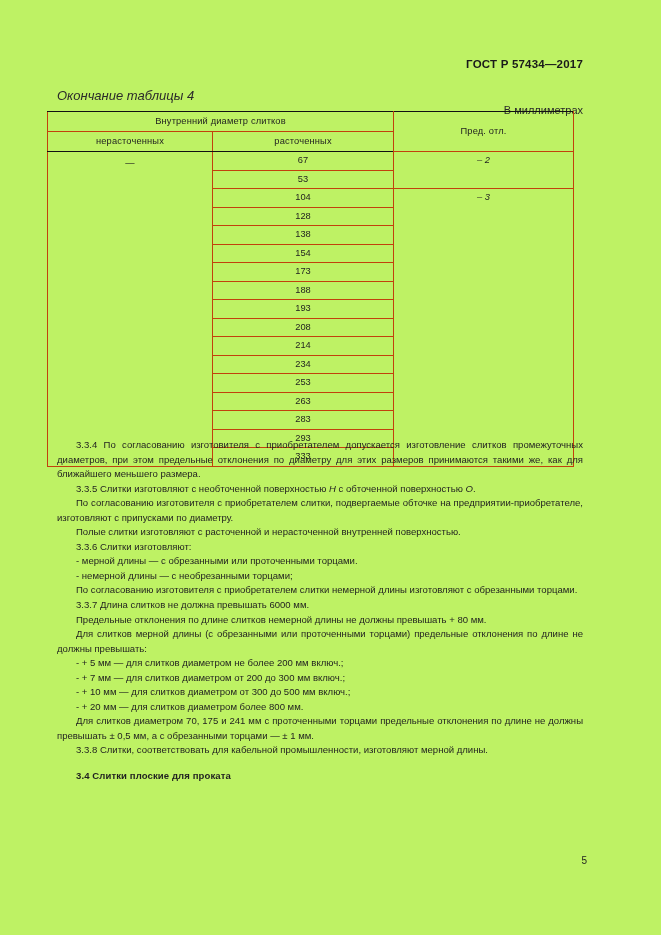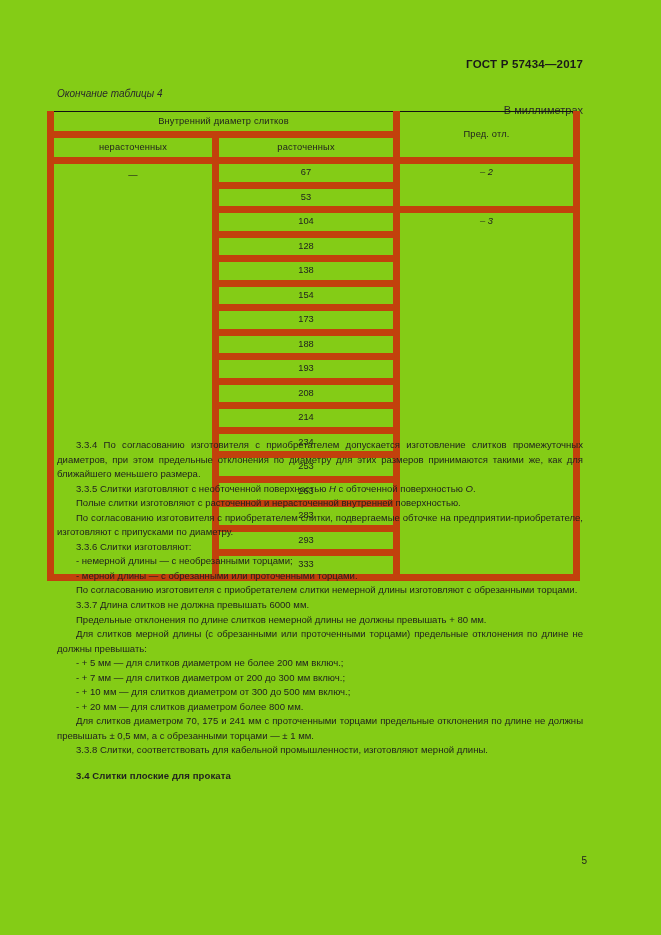--- a/index.html
+++ b/index.html
@@ -14,41 +14,41 @@
     font-family: "Liberation Sans", sans-serif;
     color: #1a1a1a;
     overflow: hidden;
   }
 
   .page {
     position: absolute;
     left: 0; top: 0;
     width: 661px;
     height: 935px;
-    background: #84cc16;
+    background: #bef264;
   }
 
   
   .doc-header {
     position: absolute;
     left: 57px;
     top: 58px;
     width: 526px;
     text-align: right;
     font-size: 11.5px;
     font-weight: bold;
     letter-spacing: 0.2px;
     color: #1a1a1a;
   }
 
   .table-caption {
     position: absolute;
     left: 57px;
     top: 88px;
-    font-size: 10px;
+    font-size: 13px;
     font-style: italic;
     color: #2a2a2a;
   }
   .units-note {
     position: absolute;
     right: 78px;
     top: 104px;
     font-size: 11px;
     color: #2a2a2a;
   }
@@ -59,21 +59,21 @@
     left: 47px;
     top: 111px;
     width: 526px;
   }
   table.gost {
     border-collapse: collapse;
     width: 526px;
     table-layout: fixed;
   }
   table.gost td, table.gost th {
-    border: 7px solid #c2410c;
+    border: 1px solid #c2410c;
     font-weight: normal;
     text-align: center;
     vertical-align: middle;
     font-size: 9.3px;
     color: #1f1f1f;
     padding: 0;
     height: 17.5px;
     line-height: 17.5px;
   }
   table.gost thead th {
@@ -206,25 +206,25 @@
           <tr>
             <td>333</td>
           </tr>
         </tbody>
     </table>
   </div>
 
   <div class="body-text">
     <p>3.3.4 По согласованию изготовителя с приобретателем допускается изготовление слитков промежуточных диаметров, при этом предельные отклонения по диаметру для этих размеров принимаются такими же, как для ближайшего меньшего размера.</p>
     <p><span>3.3.5 Слитки изготовляют с необточенной поверхностью <i class="ital">Н</i> с обточенной поверхностью <i class="ital">О</i>.</span></p>
+    <p>По согласованию изготовителя с приобретателем слитки, подвергаемые обточке на предприятии-приобретателе, изготовляют с припусками по диаметру.</p>
     <p>Полые слитки изготовляют с расточенной и нерасточенной внутренней поверхностью.</p>
-    <p>По согласованию изготовителя с приобретателем слитки, подвергаемые обточке на предприятии-приобретателе, изготовляют с припусками по диаметру.</p>
     <p>3.3.6 Слитки изготовляют:</p>
+    <p class="dash">- мерной длины — с обрезанными или проточенными торцами.</p>
     <p class="dash">- немерной длины —  с необрезанными торцами;</p>
-    <p class="dash">- мерной длины — с обрезанными или проточенными торцами.</p>
     <p>По согласованию изготовителя с приобретателем слитки немерной длины изготовляют с обрезанными торцами.</p>
     <p>3.3.7 Длина слитков не должна превышать 6000 мм.</p>
     <p>Предельные отклонения по длине слитков немерной длины не должны превышать + 80 мм.</p>
     <p>Для слитков мерной длины (с обрезанными или проточенными торцами) предельные отклонения по длине не должны превышать:</p>
     <p class="dash">- + 5 мм — для слитков диаметром не более 200 мм включ.;</p>
     <p class="dash">- + 7 мм — для слитков диаметром от 200 до 300 мм включ.;</p>
     <p class="dash">- + 10 мм — для слитков диаметром от 300 до 500 мм включ.;</p>
     <p class="dash">- + 20 мм — для слитков диаметром более 800 мм.</p>
     <p>Для слитков диаметром 70, 175 и 241 мм с проточенными торцами предельные отклонения по длине не должны превышать ± 0,5 мм, а с обрезанными торцами — ± 1 мм.</p>
     <p>3.3.8 Слитки, соответствовать для кабельной промышленности, изготовляют мерной длины.</p>

